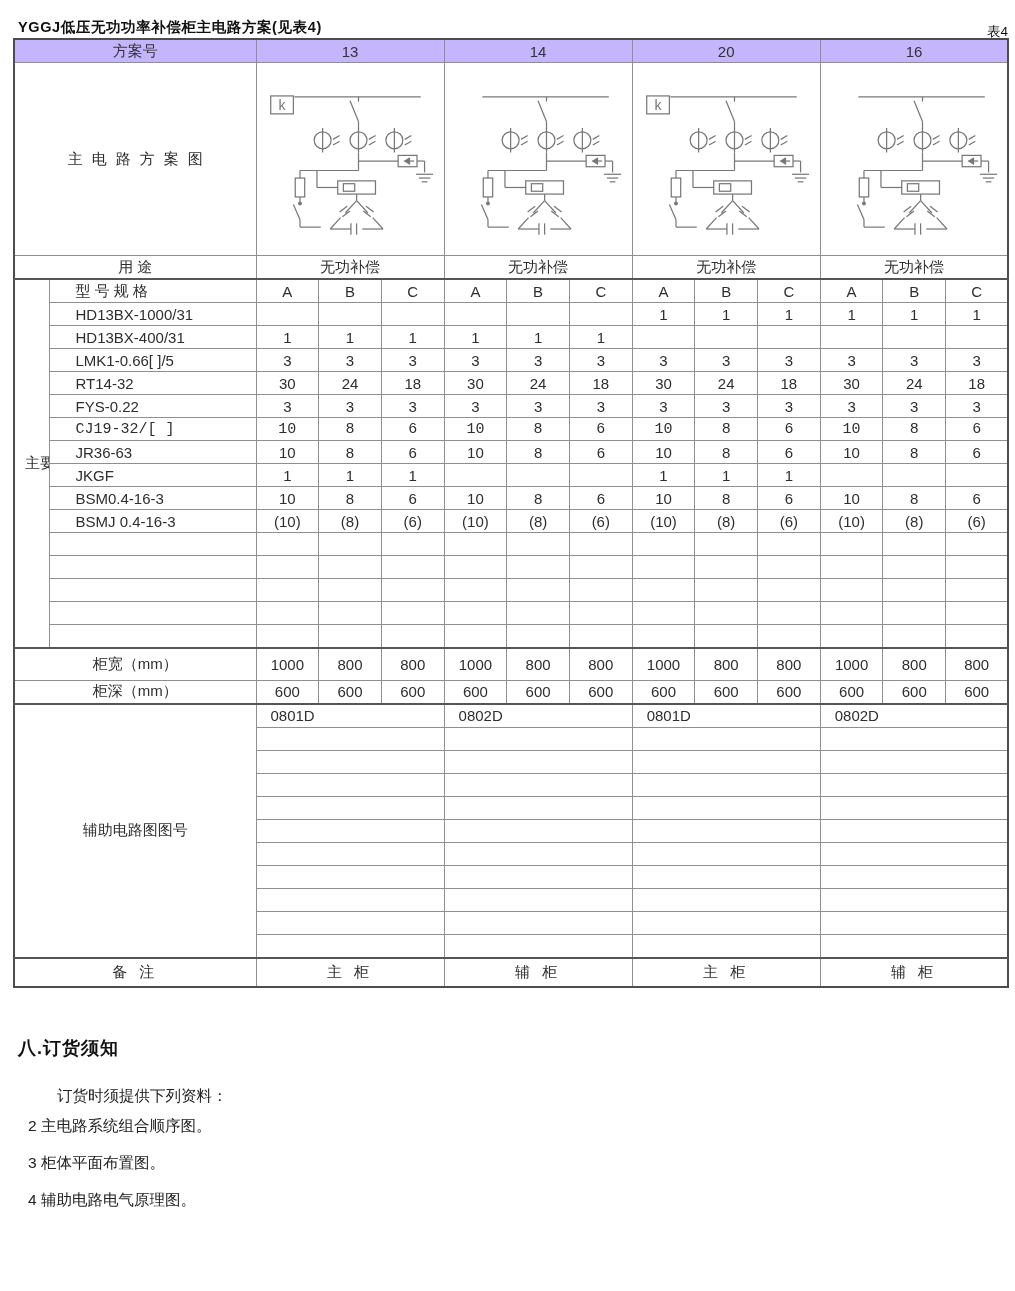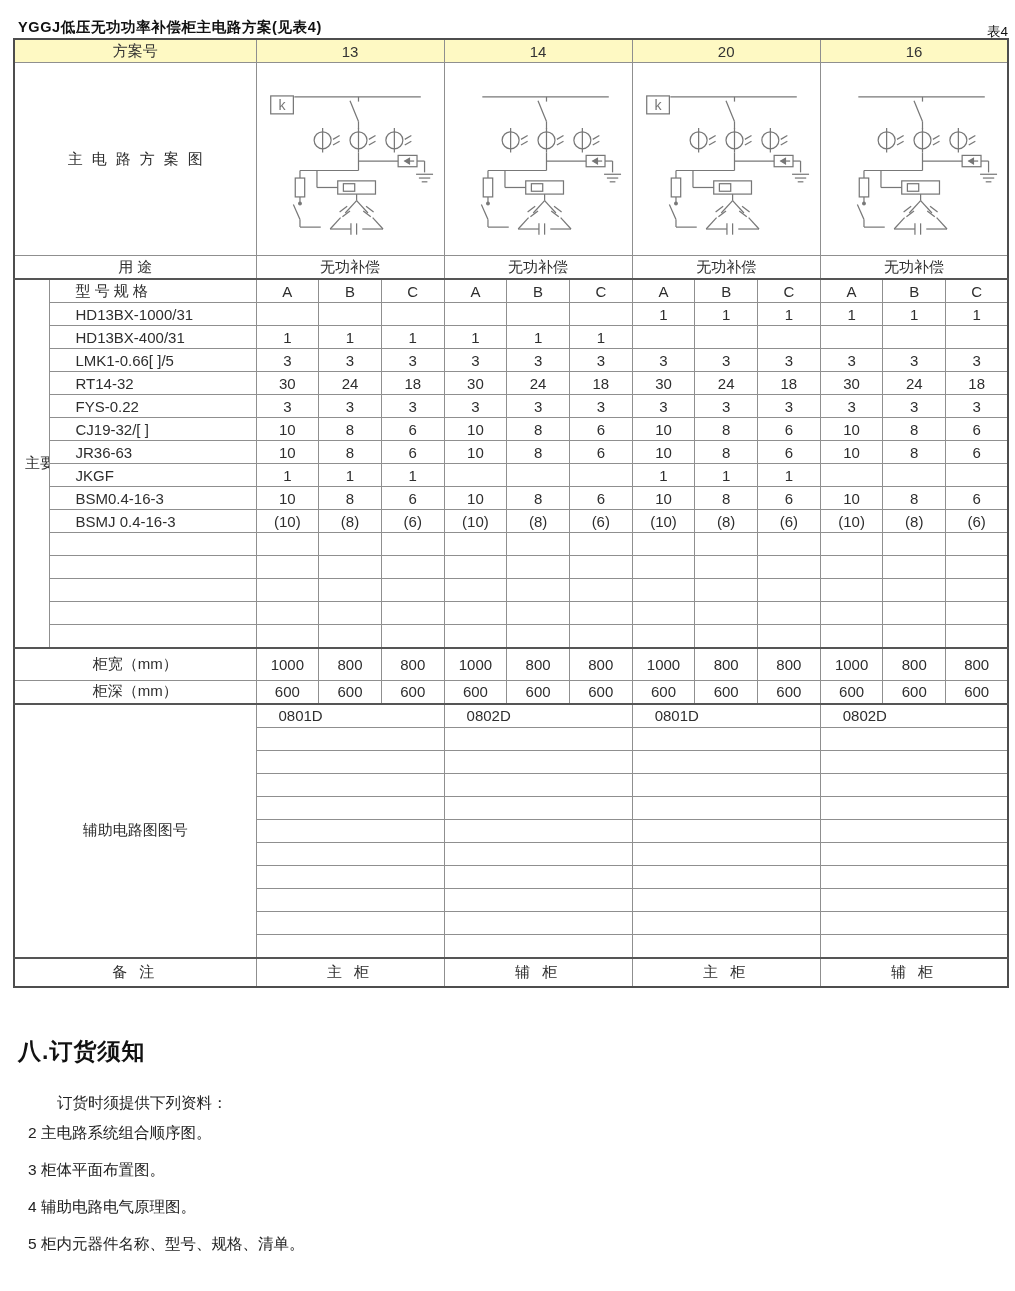--- a/index.html
+++ b/index.html
@@ -16,32 +16,32 @@
   table.main-table{
     position:absolute;top:38px;left:13px;width:995px;
     border-collapse:collapse;table-layout:fixed;
     border:2px solid #4d4d4d;
   }
   .main-table th,.main-table td{
     border:1px solid #8f8f8f;padding:0;height:22px;
     font-size:15px;font-weight:normal;text-align:center;vertical-align:middle;
     color:#2e2e2e;overflow:hidden;white-space:nowrap;
   }
-  .main-table th.gray{background:#fef9c3;color:#333;}
+  .main-table th.gray{background:#c4b5fd;color:#333;}
   .main-table td.model-cell{text-align:left;padding-left:26px;}
   .main-table td.spaced-label{letter-spacing:9px;padding-left:9px;}
   .main-table td.diagram-cell{height:192px;}
   .main-table td.vert{
     word-break:break-all;line-height:1.62;padding:0 10px;font-size:15px;color:#2e2e2e;
   }
-  .main-table td.aux-val{text-align:left;padding-left:22px;}
+  .main-table td.aux-val{text-align:left;padding-left:14px;}
   .main-table tr.sec-top > td, .main-table tr.sec-top > th{border-top:2px solid #555;}
   .main-table tr.remark-row > td{height:27px;letter-spacing:4px;}
   .order-section{position:absolute;left:0;top:1036px;width:1015px;}
-  .order-heading{margin:0 0 0 18px;font-size:23px;font-weight:bold;color:#111;letter-spacing:1px;}
+  .order-heading{margin:0 0 0 18px;font-size:18px;font-weight:bold;color:#111;letter-spacing:1px;}
   .order-intro{margin:26px 0 0 57px;font-size:15.5px;color:#222;}
   .order-item{margin:0 0 0 28px;font-size:15.5px;color:#222;line-height:37px;height:37px;}
   svg.circ{display:block;margin:6px auto 0 auto;}
 </style>
 </head>
 <body>
 
 <div class="doc-title">YGGJ低压无功功率补偿柜主电路方案(见表4)</div>
 <div class="table-tag">表4</div>
 
@@ -396,21 +396,21 @@
         <td>3</td>
         <td>3</td>
         <td>3</td>
         <td>3</td>
         <td>3</td>
         <td>3</td>
         <td>3</td>
         <td>3</td>
         <td>3</td>
       </tr>
-      <tr style="height: 22px;">
+      <tr style="height: 22px; font-family: Liberation Mono, monospace;">
         <td class="model-cell">CJ19-32/[ ]</td>
         <td>10</td>
         <td>8</td>
         <td>6</td>
         <td>10</td>
         <td>8</td>
         <td>6</td>
         <td>10</td>
         <td>8</td>
         <td>6</td>
@@ -660,15 +660,14 @@
     </tbody>
 </table>
 
 <div class="order-section">
   <div class="order-heading">八.订货须知</div>
   <div class="order-intro">订货时须提供下列资料：</div>
   <div id="order-items">
       <div class="order-item">2 主电路系统组合顺序图。</div>
       <div class="order-item">3 柜体平面布置图。</div>
       <div class="order-item">4 辅助电路电气原理图。</div>
-      <div class="order-item">5 柜内元器件名称、型号、规格、清单。</div>
     </div>
 </div>
 
 </body></html>

